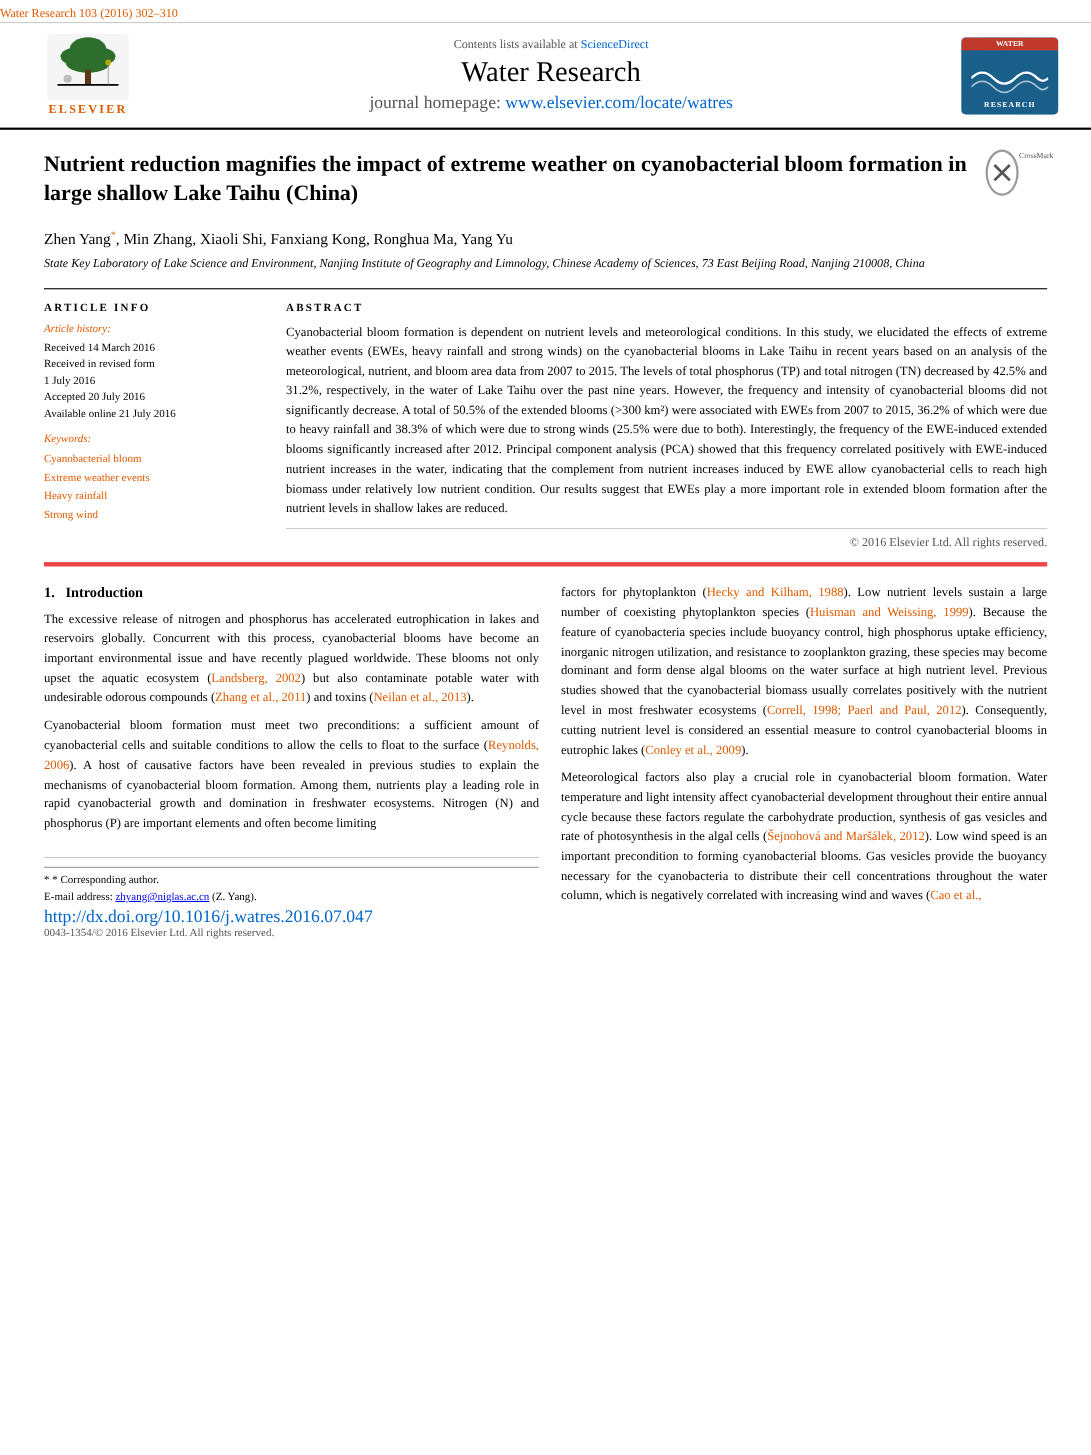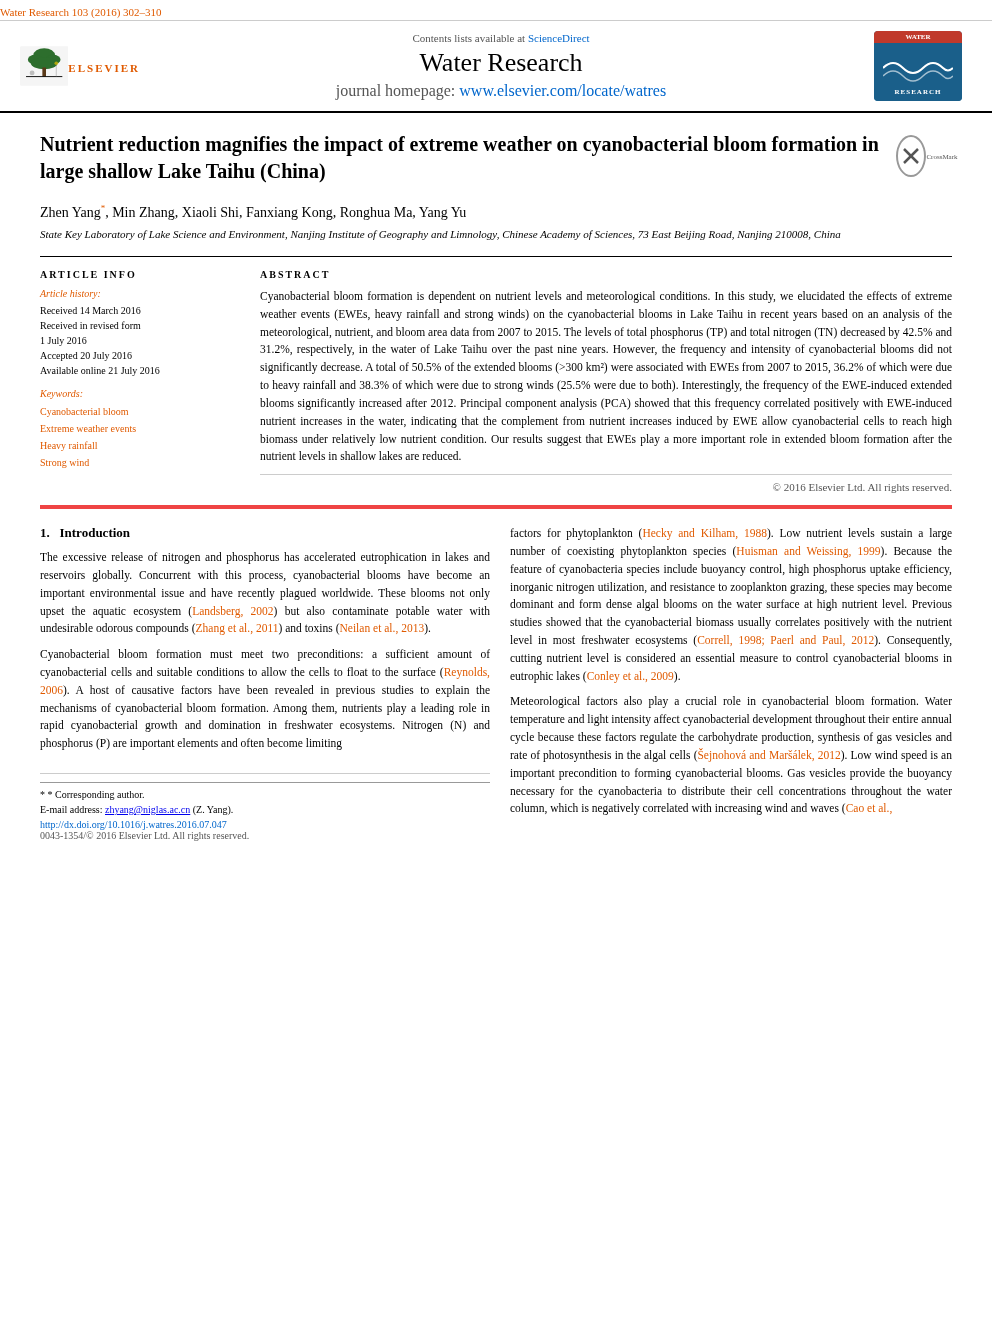--- a/index.html
+++ b/index.html
@@ -31,20 +31,21 @@
       align-items: center;
       justify-content: space-between;
       padding: 10px 30px 10px 20px;
       border-bottom: 2px solid #000;
     }
     .journal-header-left {
       width: 120px;
     }
     .elsevier-logo {
       display: flex;
+      flex-direction: column;
       align-items: center;
     }
     .elsevier-tree {
       width: 80px;
       height: 60px;
     }
     .elsevier-text {
       font-size: 11px;
       font-weight: bold;
       color: #e05a00;
@@ -128,21 +129,20 @@
       padding-right: 60px;
       position: relative;
     }
     .crossmark {
       position: absolute;
       right: 0;
       top: 0;
       width: 50px;
       height: 50px;
       display: flex;
-      align-items: center;
       justify-content: center;
     }
 
     
     .authors {
       font-size: 14px;
       color: #000;
       margin-bottom: 6px;
     }
     .authors sup { font-size: 9px; color: #e05a00; }
@@ -256,21 +256,21 @@
       color: #555;
     }
     .footer-note {
       font-size: 10px;
       color: #000;
       margin-bottom: 4px;
     }
     .footer-link {
       color: #0066cc;
       text-decoration: none;
-      font-size: 10px;
+      font-size: 16px;
     }
     .footer-issn {
       font-size: 10px;
       color: #555;
     }
   </style>
 </head>
 <body>
 
 <div class="page">

